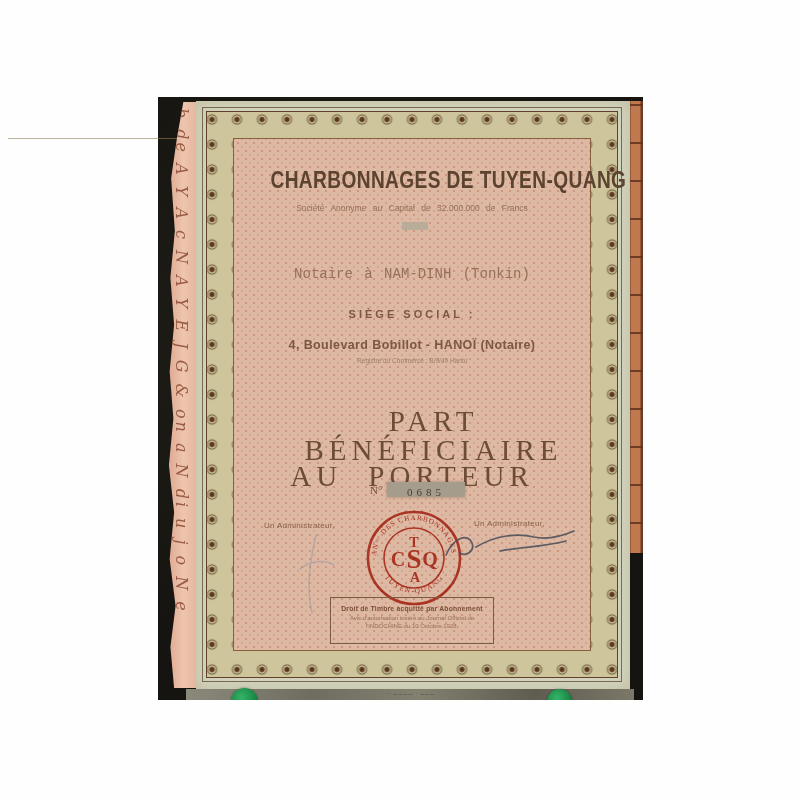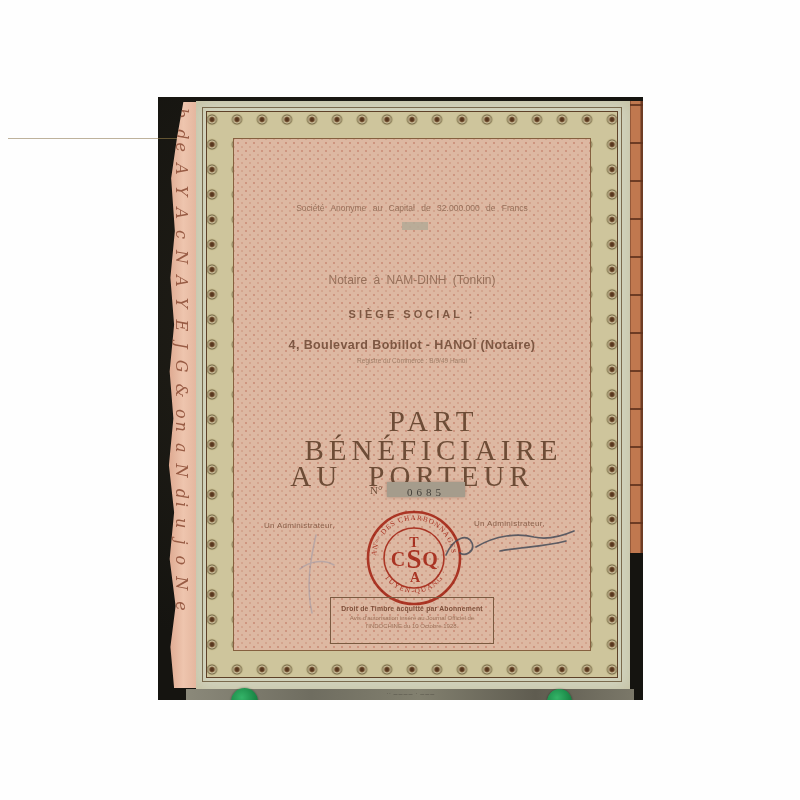--- a/index.html
+++ b/index.html
@@ -43,21 +43,21 @@
      background-image:radial-gradient(circle,rgba(182,92,72,.38) .8px,rgba(0,0,0,0) 1.3px),
                       radial-gradient(circle,rgba(182,92,72,.22) .8px,rgba(0,0,0,0) 1.3px);
      background-size:8px 8px;background-position:0 0,4px 4px;
      color:#8a604a;text-align:center;}
 
   .company{left:0;right:0;top:30px;font-weight:bold;font-size:23px;line-height:1;color:#5c4330;white-space:nowrap;}
   .squeeze{display:inline-block;transform:scaleX(.83);letter-spacing:.5px;}
   .capital{left:0;right:0;top:64px;font-size:8.5px;color:#96705a;word-spacing:4px;}
   .series-tab{left:168px;top:83px;width:26px;height:8px;background:#b3a996;opacity:.85;}
   .statuts1{left:0;right:0;top:110px;font-size:8.5px;color:#96705a;word-spacing:3px;}
-  .statuts2{left:0;right:0;top:134px;font-size:12px;color:#96705a;word-spacing:3px;}
+  .statuts2{left:0;right:0;top:127px;font-size:14px;color:#96705a;word-spacing:3px;font-family:Liberation Mono, monospace;}
   .siege{left:0;right:0;top:169px;font-size:11px;font-weight:bold;letter-spacing:3px;color:#7d5742;}
   .address{left:0;right:0;top:199px;font-size:12.5px;font-weight:bold;letter-spacing:.4px;color:#7d5742;}
   .registre{left:0;right:0;top:218px;font-size:6.5px;color:#a07f68;}
   .sec1{left:0;right:0;top:268px;font-family:"Liberation Serif",serif;font-size:29px;line-height:1;
         letter-spacing:5px;word-spacing:14px;color:#6d4c36;padding-left:43px;}
   .sec2{left:0;right:0;top:323px;font-family:"Liberation Serif",serif;font-size:29px;line-height:1;
         letter-spacing:5px;word-spacing:14px;color:#6d4c36;}
   .numrow{left:0;right:0;top:344px;height:16px;font-family:"Liberation Serif",serif;}
   .numlabel{position:absolute;left:136px;top:1px;font-size:11px;color:#6d4c36;}
   .numstrip{position:absolute;left:153px;top:-1px;width:78px;height:15px;background:#a59c8c;
@@ -98,20 +98,23 @@
   <div class="abs left-stub">
     <div class="stub-text">b de A Y A c N A Y E J G &amp; on a N di u j o N e</div>
   </div>
 
   <div class="abs right-stub"></div>
 
   <div class="abs paper">
     <div class="band">
       <div class="field">
 
+        <div class="abs company">
+          <span class="squeeze">CHARBONNAGES DE TUYEN-QUANG</span>
+        </div>
         <div class="abs capital">Société Anonyme au Capital de 32.000.000 de Francs</div>
         <div class="abs series-tab"></div>
 
         <div class="abs statuts2">Notaire à NAM-DINH (Tonkin)</div>
 
         <div class="abs siege">SIÈGE SOCIAL :</div>
         <div class="abs address">4, Boulevard Bobillot - HANOÏ (Notaire)</div>
         <div class="abs registre">Registre du Commerce : B/9/49 Hanoi</div>
 
         <div class="abs sec1">PART BÉNÉFICIAIRE</div>

